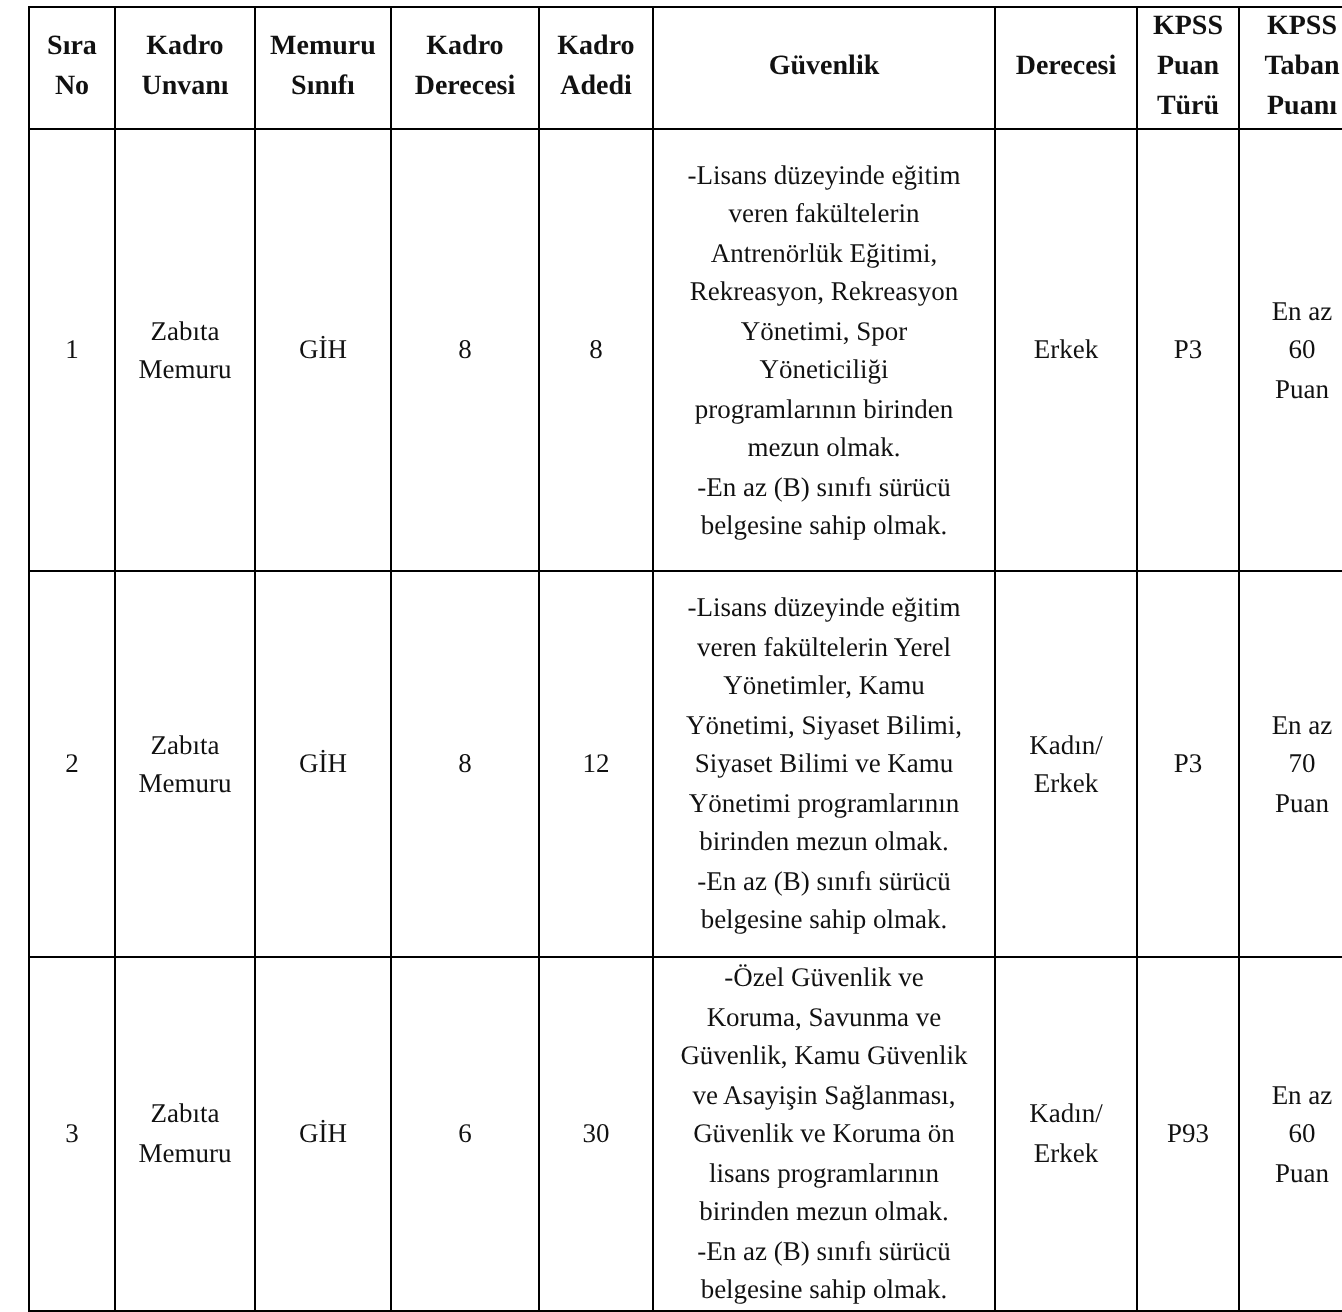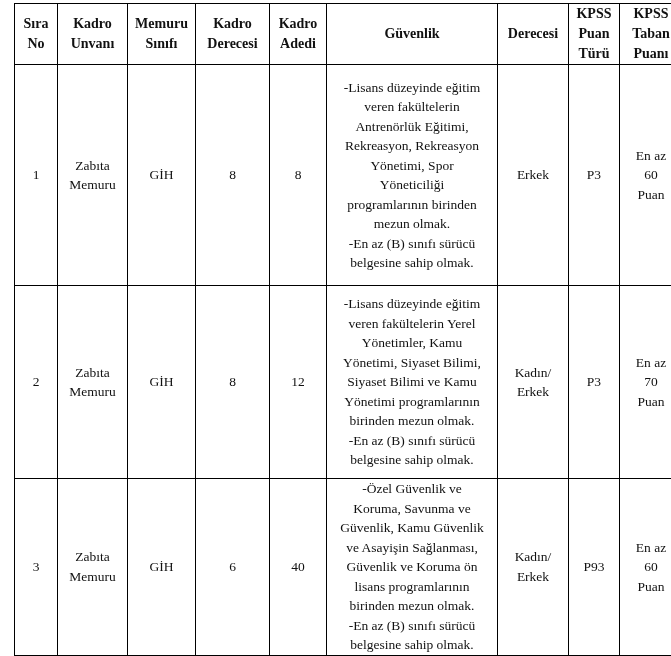--- a/index.html
+++ b/index.html
@@ -132,21 +132,21 @@
       <td class="cell-multi">En az
 70
 Puan</td>
     </tr>
     <tr class="r3">
       <td>3</td>
       <td class="cell-multi">Zabıta
 Memuru</td>
       <td>GİH</td>
       <td>6</td>
-      <td>40</td>
+      <td>30</td>
       <td class="nitelik">-Özel Güvenlik ve
 Koruma, Savunma ve
 Güvenlik, Kamu Güvenlik
 ve Asayişin Sağlanması,
 Güvenlik ve Koruma ön
 lisans programlarının
 birinden mezun olmak.
 -En az (B) sınıfı sürücü
 belgesine sahip olmak.</td>
       <td class="cell-multi">Kadın/

